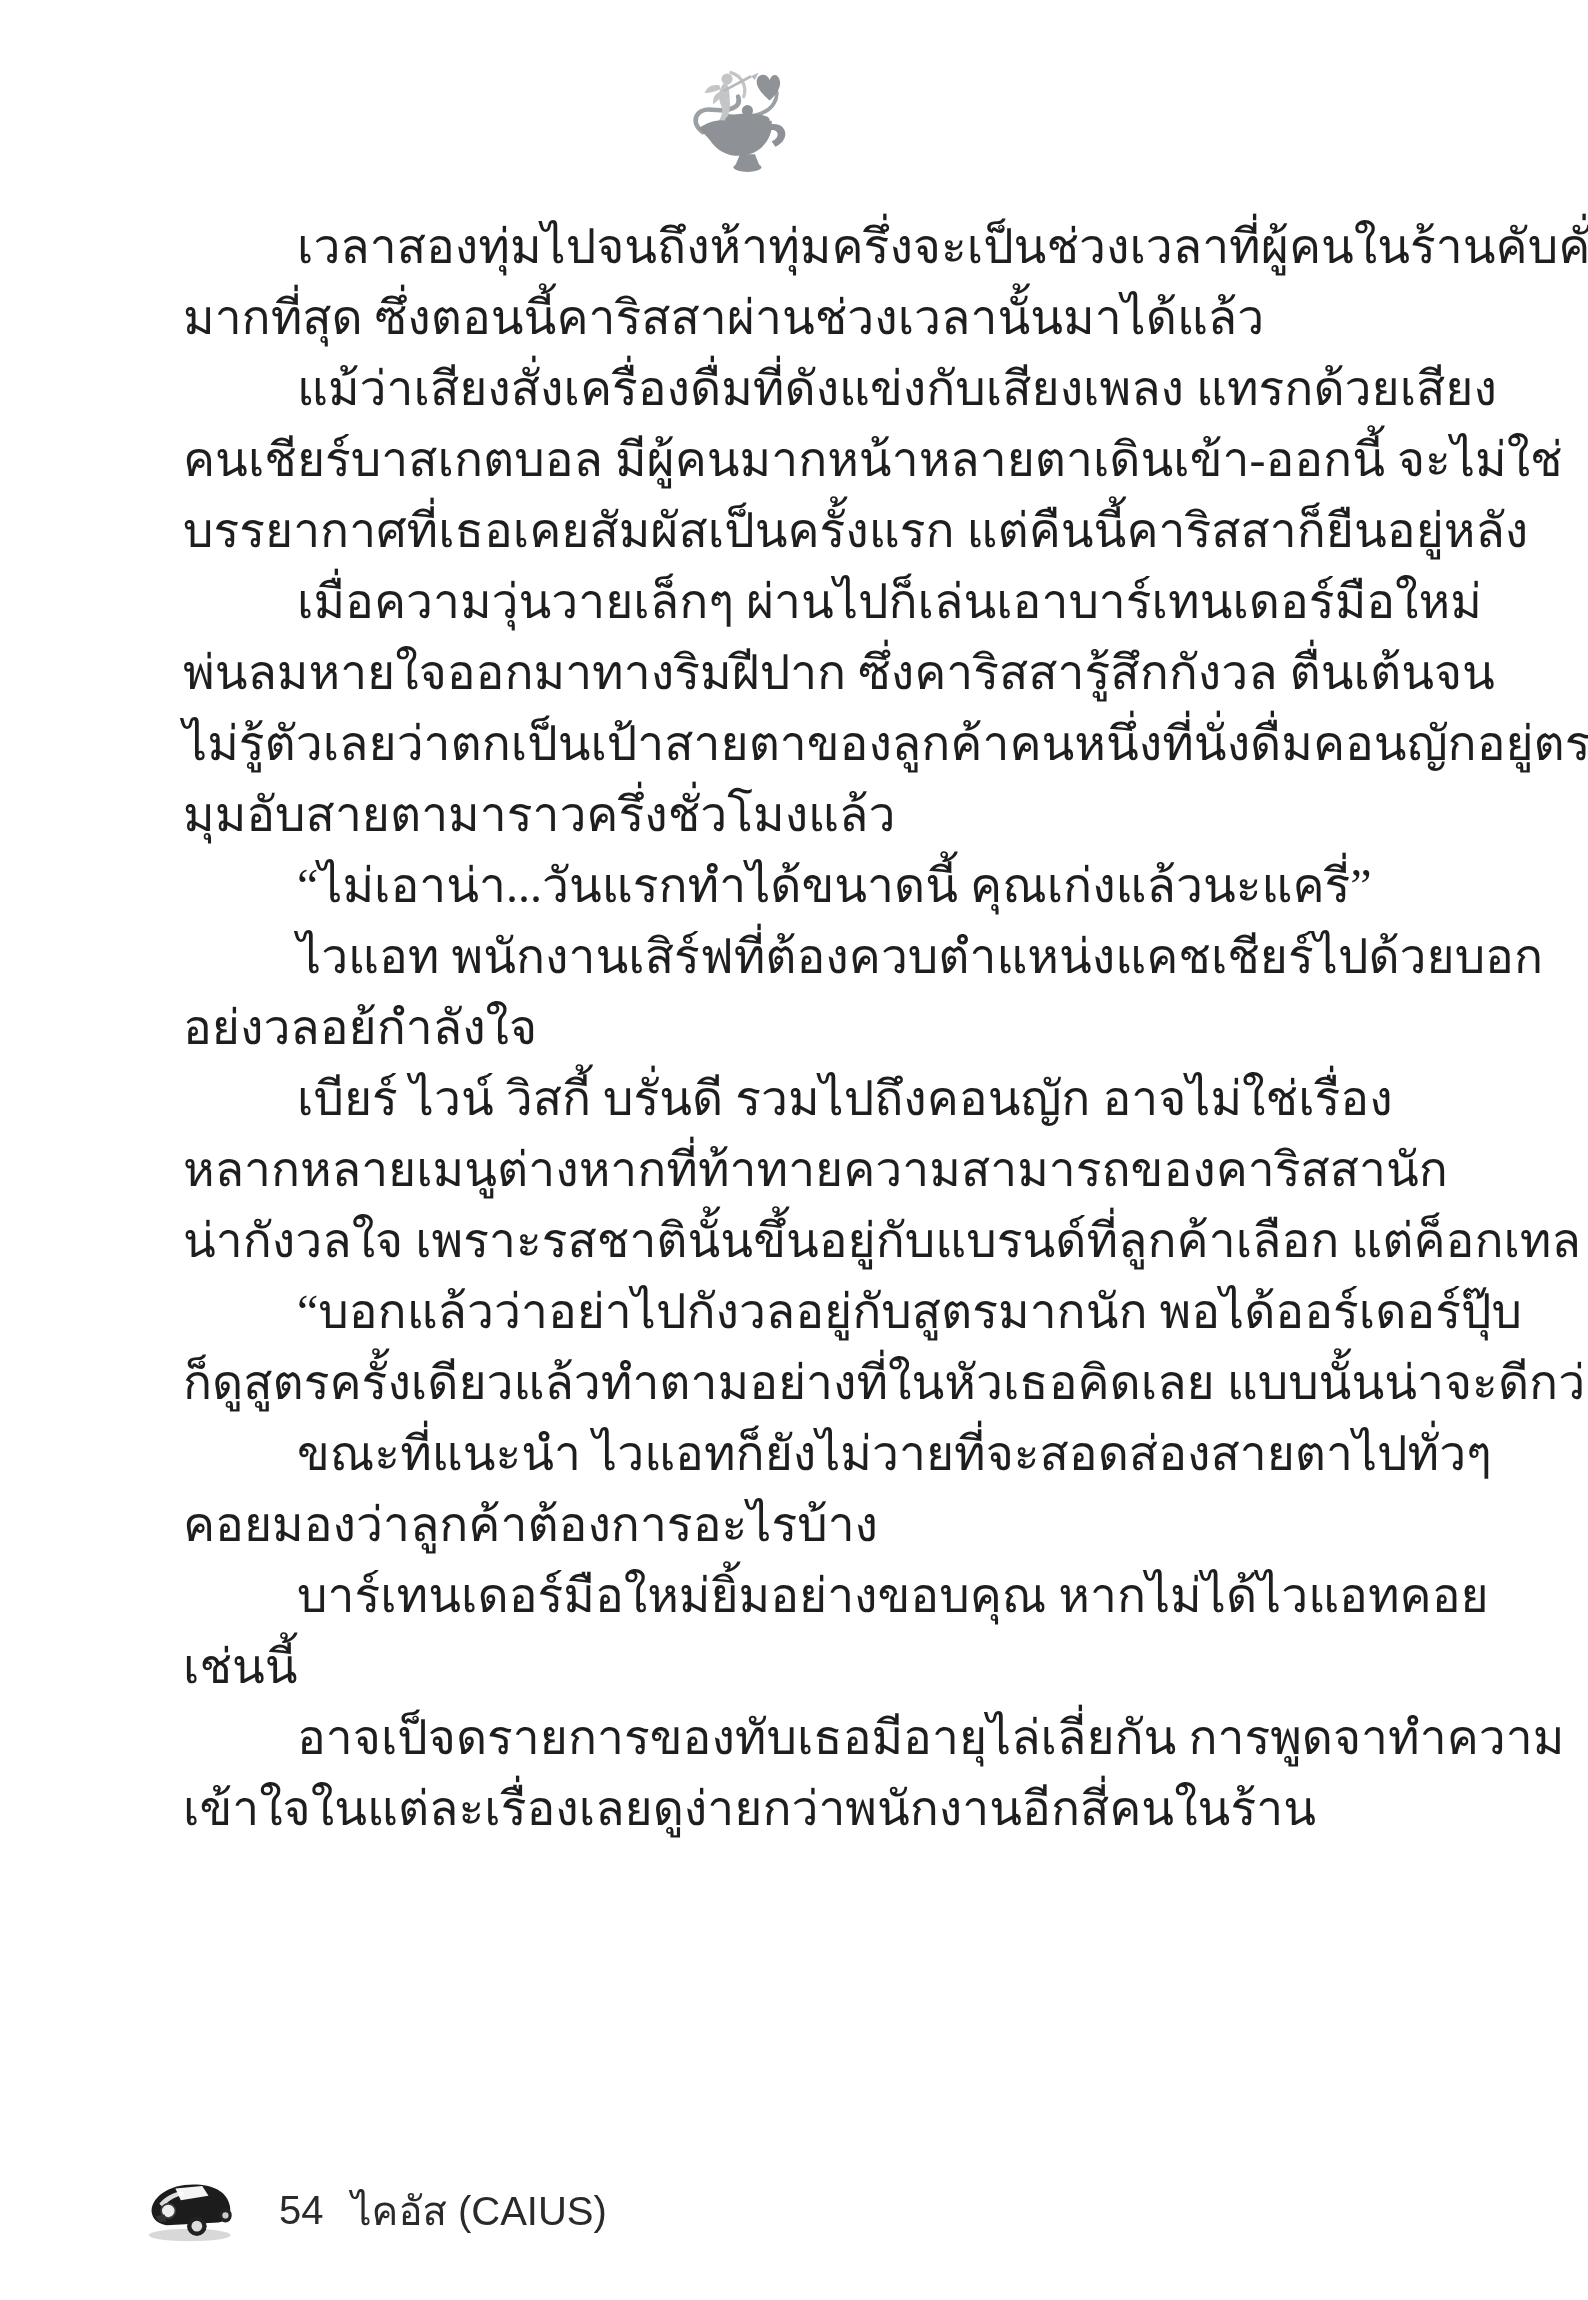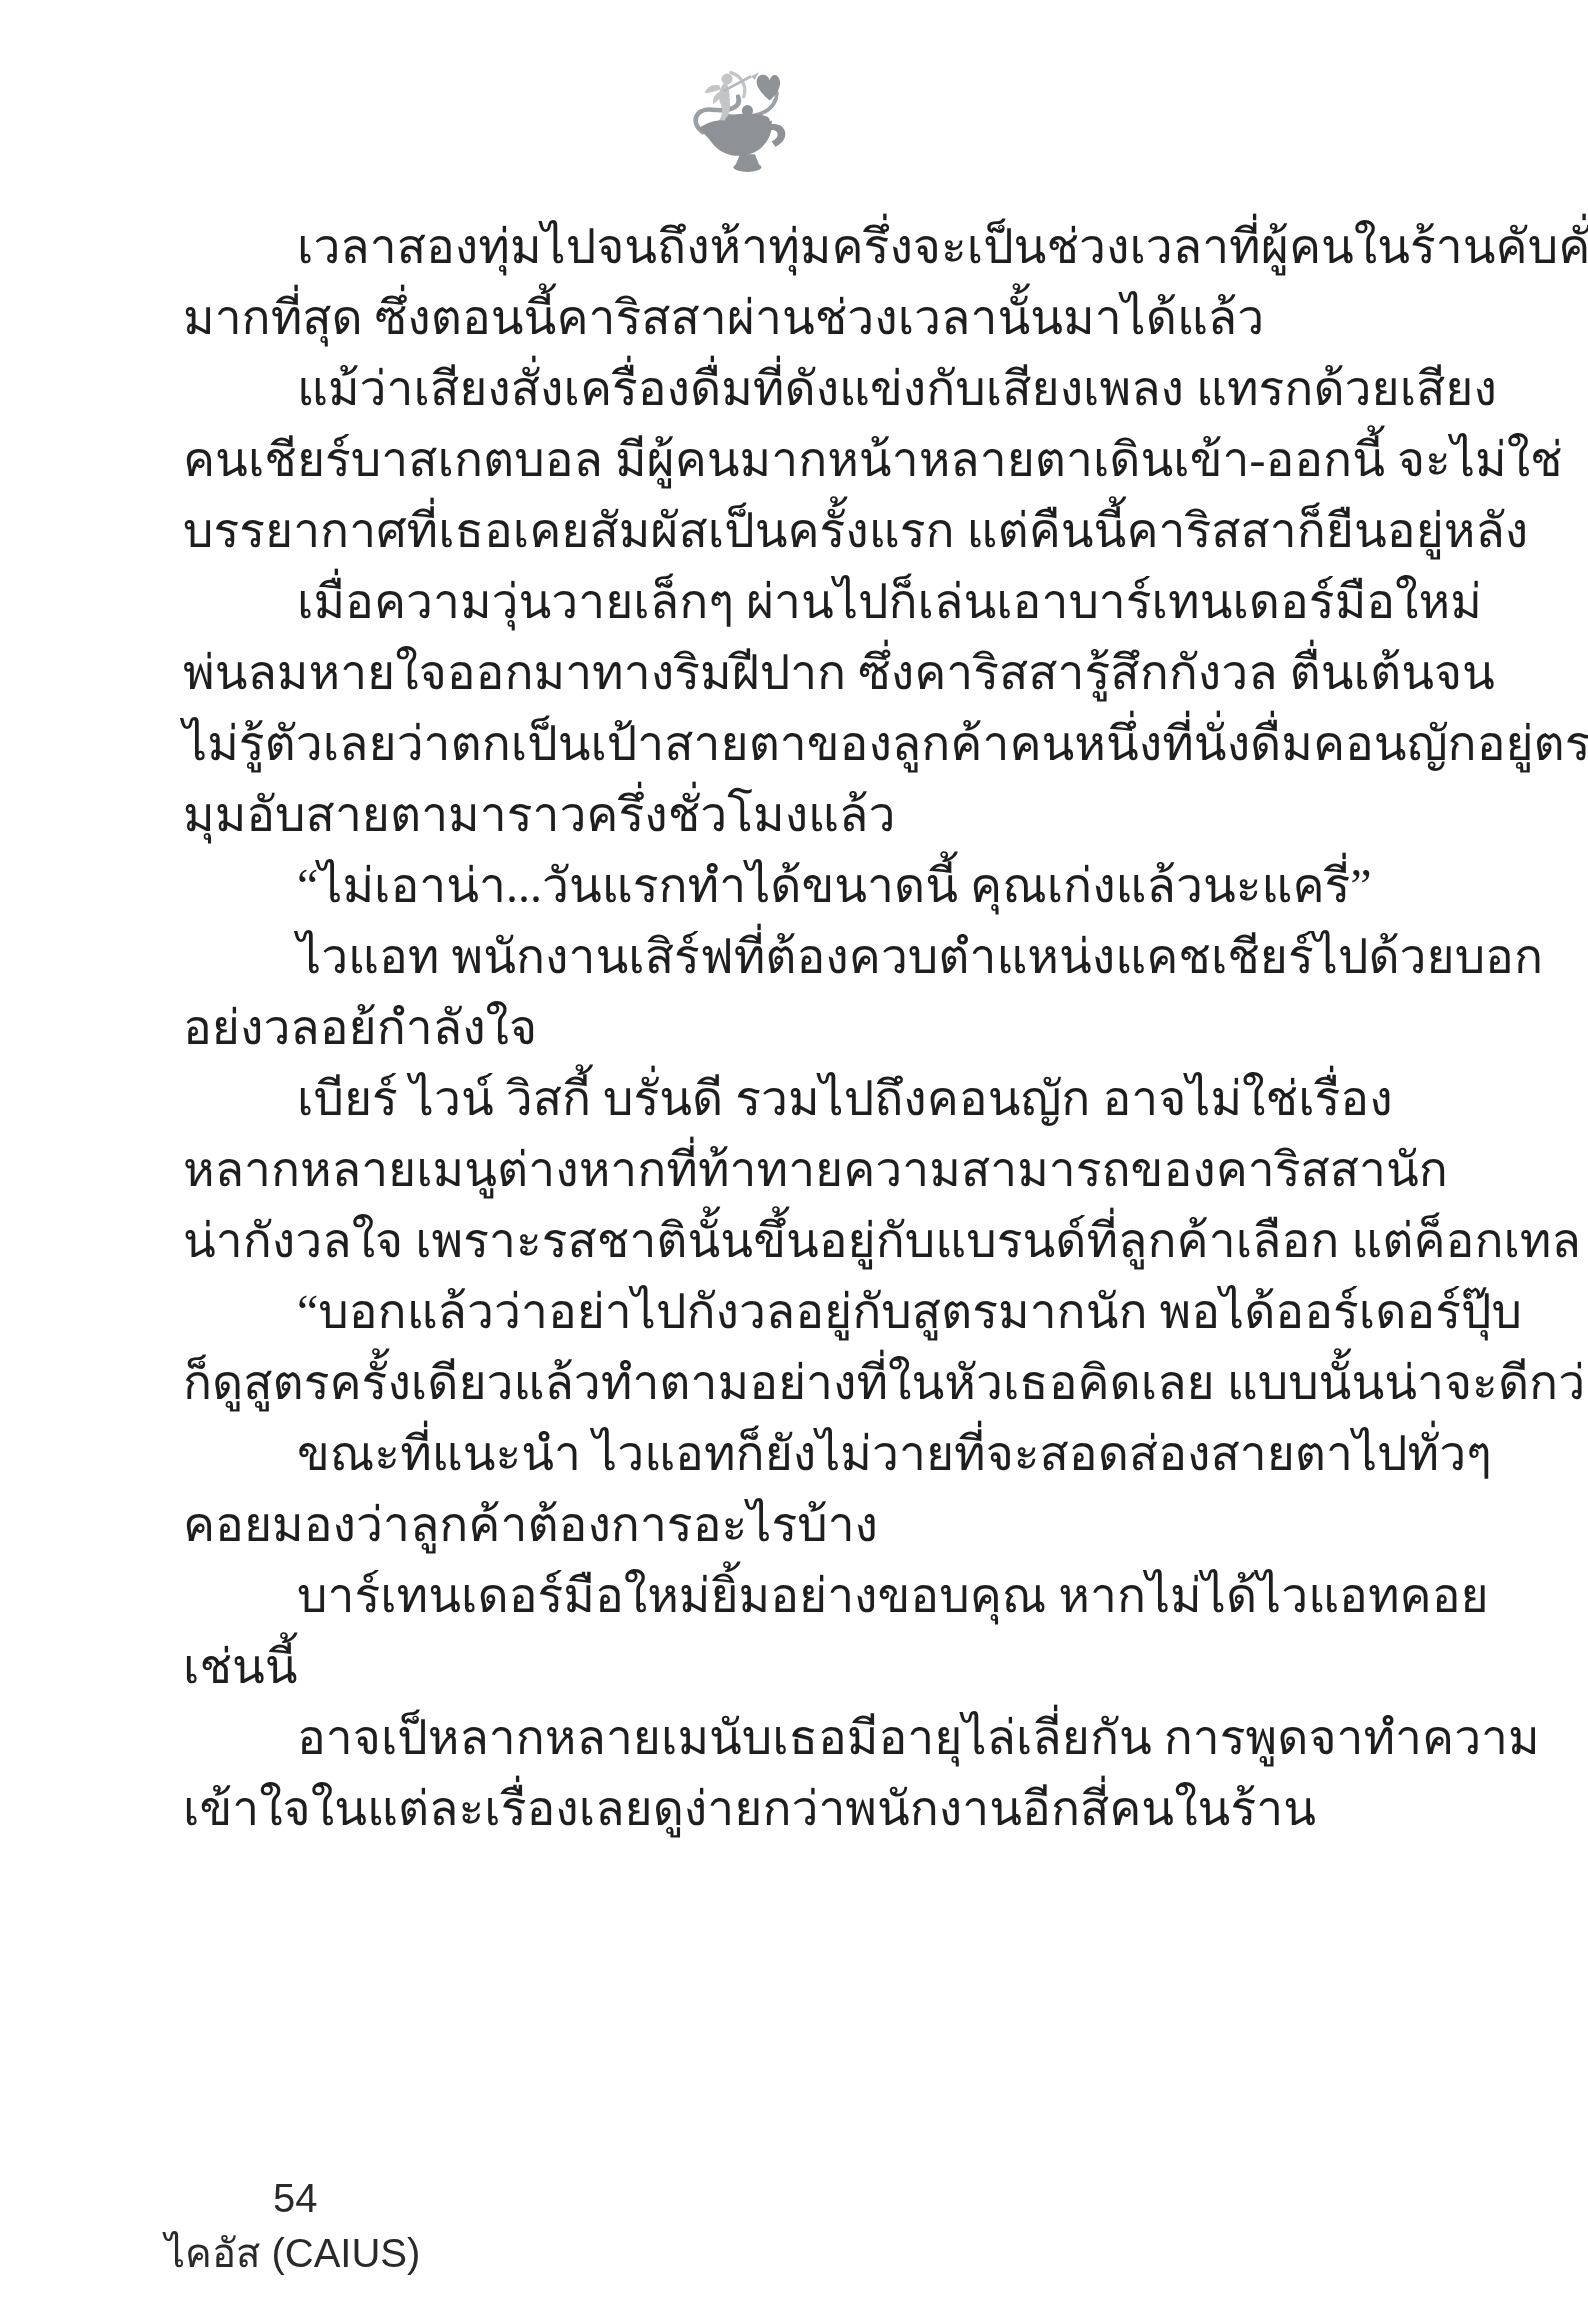--- a/index.html
+++ b/index.html
@@ -43,21 +43,20 @@
   
   #footer {
     position: absolute;
     left: 137px;
     top: 2176px;
     height: 69px;
     display: flex;
     align-items: center;
     color: #2a2a2a;
     font-family: "Liberation Sans", "DejaVu Sans", sans-serif;
-    flex-direction: column;
   }
   #car-icon { width: 109px; height: 67px; }
   #page-number {
     margin-left: 33px;
     font-size: 40px;
     font-weight: 400;
   }
   #book-title {
     margin-left: 28px;
     font-size: 40px;
@@ -134,21 +133,21 @@
       </div>
       <div class="paragraph">
         <div class="line first">ขณะที่แนะนำ ไวแอทก็ยังไม่วายที่จะสอดส่องสายตาไปทั่วๆ</div>
         <div class="line">คอยมองว่าลูกค้าต้องการอะไรบ้าง</div>
       </div>
       <div class="paragraph">
         <div class="line first">บาร์เทนเดอร์มือใหม่ยิ้มอย่างขอบคุณ หากไม่ได้ไวแอทคอย</div>
         <div class="line">เช่นนี้</div>
       </div>
       <div class="paragraph">
-        <div class="line first">อาจเป็หลากหลายเมนับเธอมีอายุไล่เลี่ยกัน การพูดจาทำความ</div>
+        <div class="line first">อาจเป็จดรายการของทับเธอมีอายุไล่เลี่ยกัน การพูดจาทำความ</div>
         <div class="line">เข้าใจในแต่ละเรื่องเลยดูง่ายกว่าพนักงานอีกสี่คนในร้าน</div>
       </div>
     </main>
 
   <div id="footer">
     <svg id="car-icon" viewBox="0 0 120 75" aria-hidden="true">
       <ellipse cx="58" cy="65" rx="46" ry="7" fill="#d8d8d8"></ellipse>
       <path d="M16,42 C12,28 28,12 52,9 C80,6 98,15 102,29 C106,39 101,49 90,51 L32,54 C22,52 18,48 16,42 Z" fill="#1c1c1c"></path>
       <path d="M42,13 L72,10 L79,21 L48,26 Z" fill="#f4f4f4"></path>
       <path d="M24,30 C30,22 40,17 50,16 L52,20 C42,22 33,27 28,34 Z" fill="#ffffff" opacity="0.85"></path>

